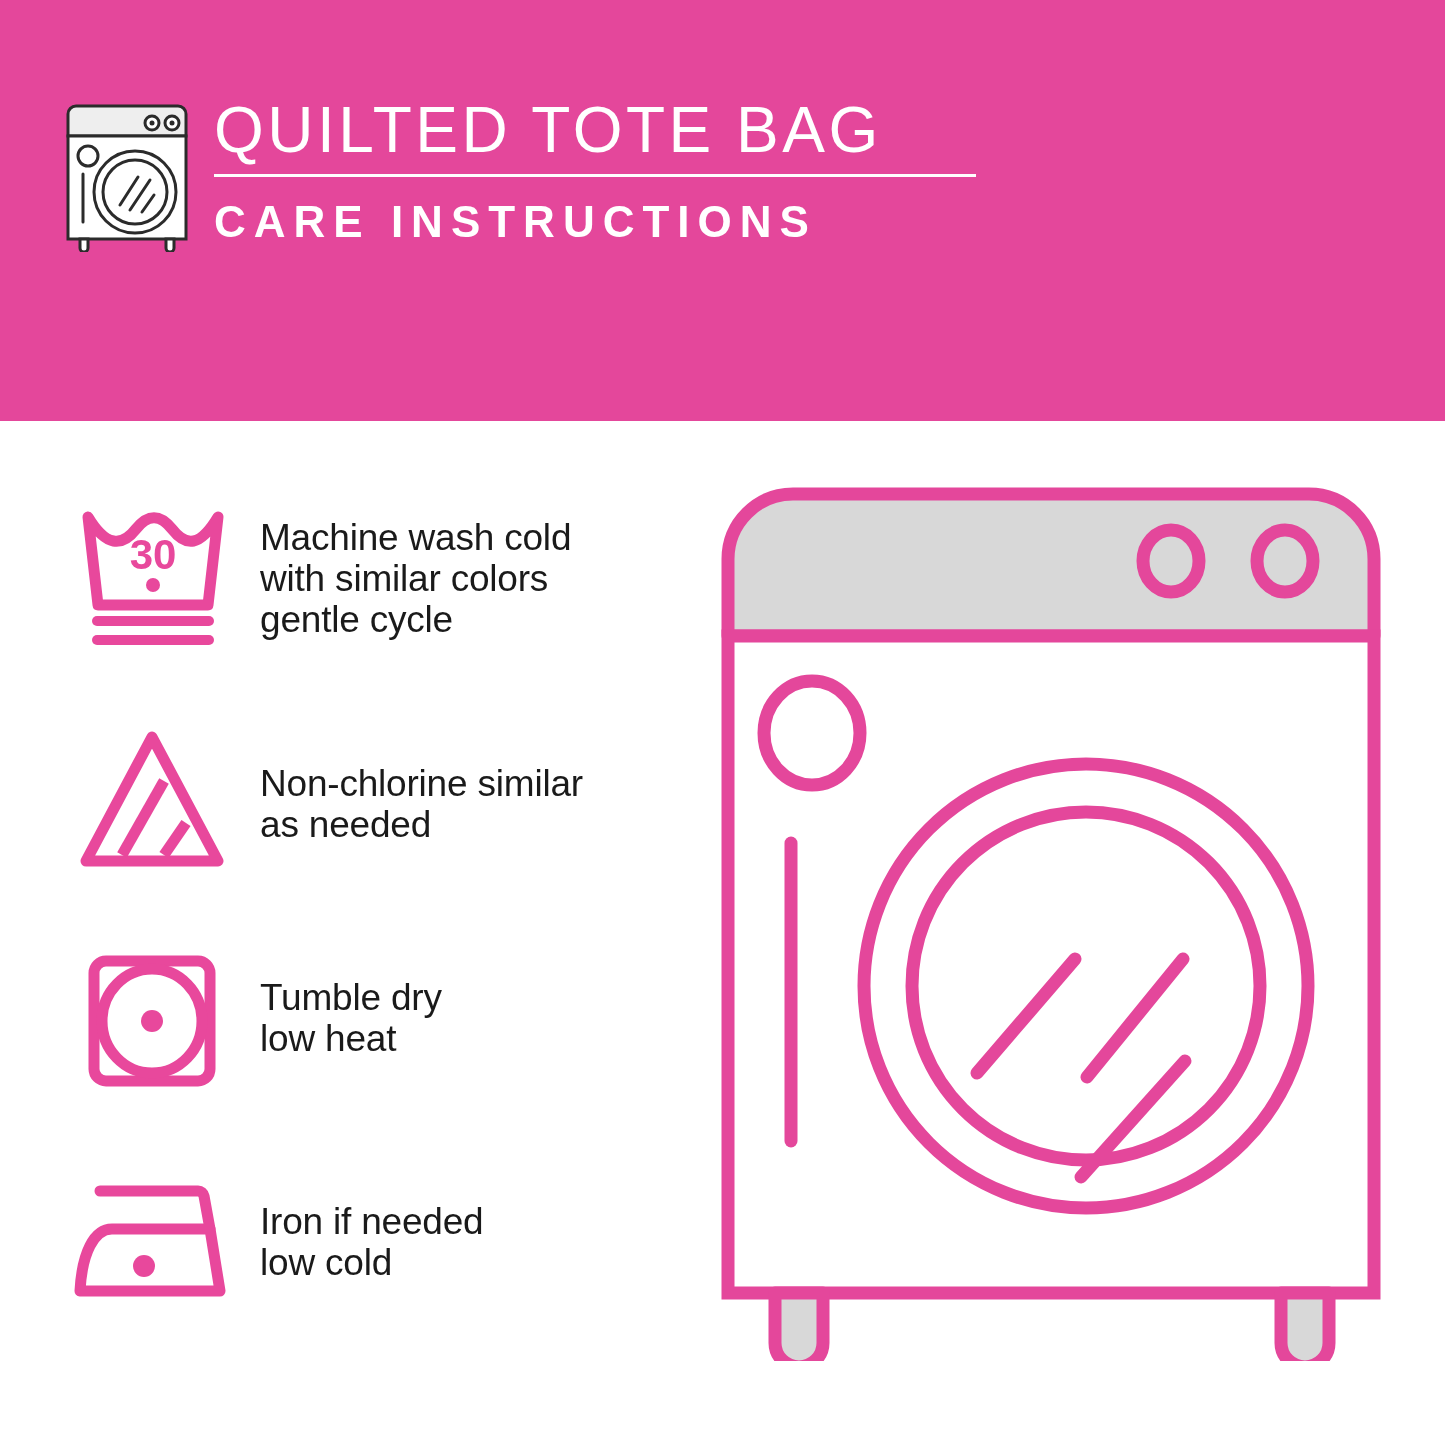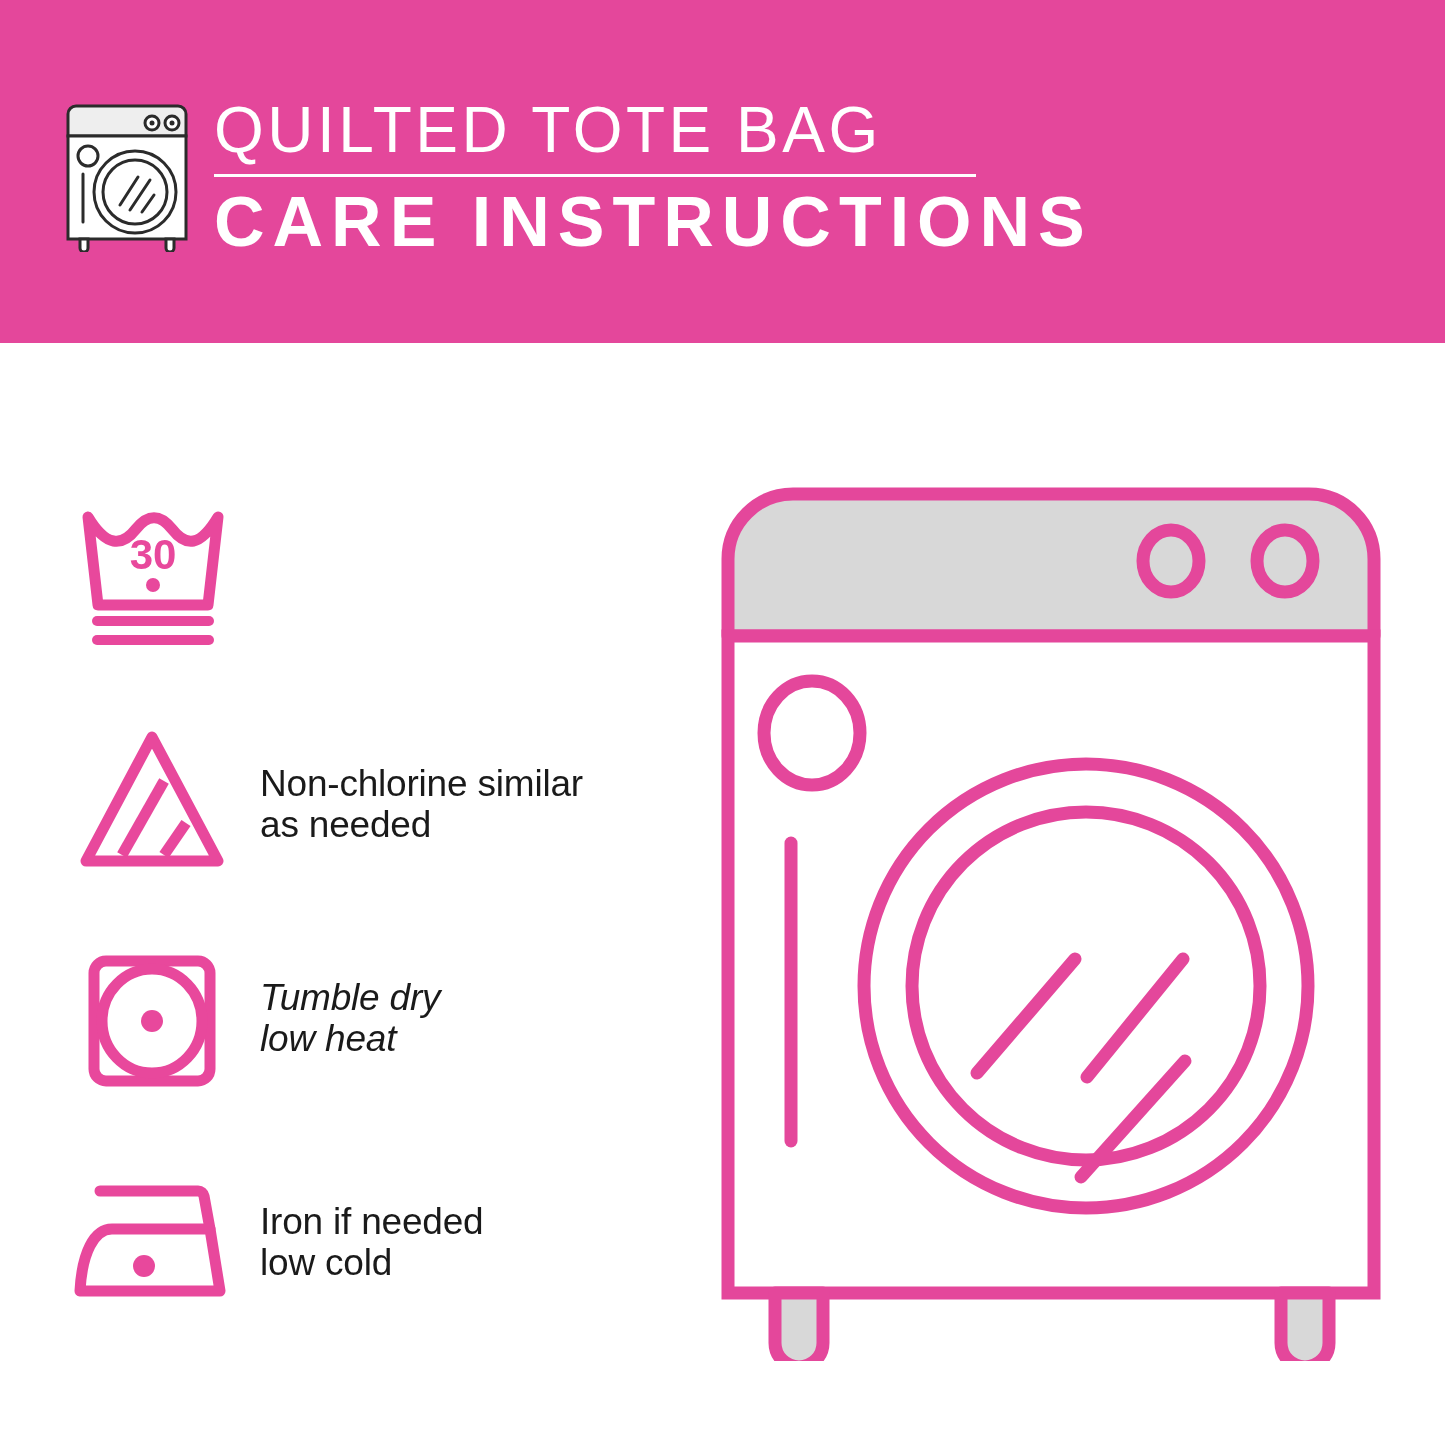--- a/index.html
+++ b/index.html
@@ -14,21 +14,21 @@
     overflow: hidden;
     position: relative;
   }
 
   
   #header-banner {
     position: absolute;
     left: 0;
     top: 0;
     width: 1445px;
-    height: 343px;
+    height: 421px;
     background: #e4479b;
     box-sizing: border-box;
   }
   #header-inner {
     position: absolute;
     left: 62px;
     top: 96px;
     display: flex;
     align-items: flex-start;
   }
@@ -54,21 +54,21 @@
   }
   #title-divider {
     margin-top: 10px;
     margin-bottom: 8px;
     width: 762px;
     height: 3px;
     background: #ffffff;
   }
   #care-subtitle {
     color: #ffffff;
-    font-size: 70px;
+    font-size: 44px;
     line-height: 74px;
     font-weight: 600;
     letter-spacing: 8px;
     white-space: nowrap;
     text-transform: uppercase;
   }
 
   
   #content-area {
     position: absolute;
@@ -105,21 +105,21 @@
     margin-left: 24px;
     color: #1a1a1a;
     font-size: 37px;
     line-height: 41px;
     font-weight: 400;
     letter-spacing: -0.2px;
     white-space: pre-line;
   }
   #care-row-wash .care-text { margin-top: 24px; }
   #care-row-bleach .care-text { margin-top: 48px; }
-  #care-row-dry .care-text { margin-top: 40px; font-style: italic; }
+  #care-row-dry .care-text { margin-top: 40px; }
   #care-row-iron .care-text { margin-top: 42px; }
 
   
   #washer-illustration {
     position: absolute;
     left: 715px;
     top: 138px;
     width: 672px;
     height: 880px;
   }
@@ -179,20 +179,23 @@
                    L 136 104 L 26 104 Z" fill="none" stroke="#e8489c" stroke-width="11" stroke-linejoin="round" stroke-linecap="round"></path>
 
           <text x="81" y="68" text-anchor="middle" font-family="Liberation Sans, sans-serif" font-size="42" font-weight="700" fill="#e8489c">30</text>
 
           <circle cx="81" cy="84" r="7" fill="#e8489c"></circle>
 
           <rect x="20" y="115" width="122" height="10" rx="5" fill="#e8489c"></rect>
           <rect x="20" y="134" width="122" height="10" rx="5" fill="#e8489c"></rect>
         </svg>
       </div>
+      <div class="care-text">Machine wash cold
+with similar colors
+gentle cycle</div>
     </div>
 
     <div class="care-row" id="care-row-bleach">
       <div class="care-symbol">
         <svg viewBox="0 0 160 152" width="160" height="152" aria-hidden="true">
 
           <path d="M80 14 L 146 138 L 14 138 Z" fill="none" stroke="#e8489c" stroke-width="11" stroke-linejoin="round"></path>
 
           <line x1="92" y1="58" x2="50" y2="132" stroke="#e8489c" stroke-width="11" stroke-linecap="butt"></line>
           <line x1="114" y1="100" x2="92" y2="132" stroke="#e8489c" stroke-width="11" stroke-linecap="butt"></line>

